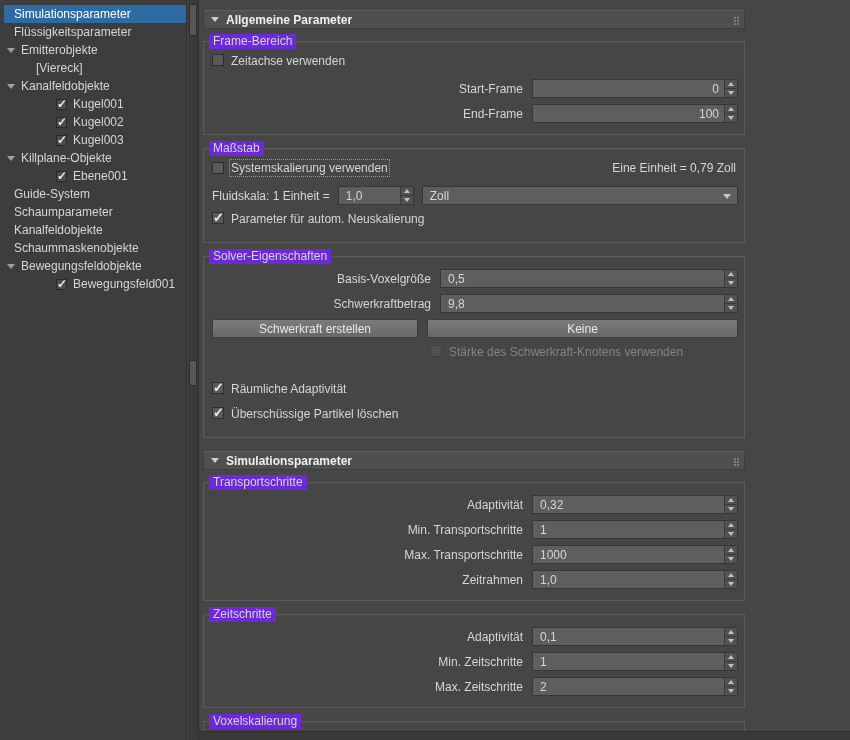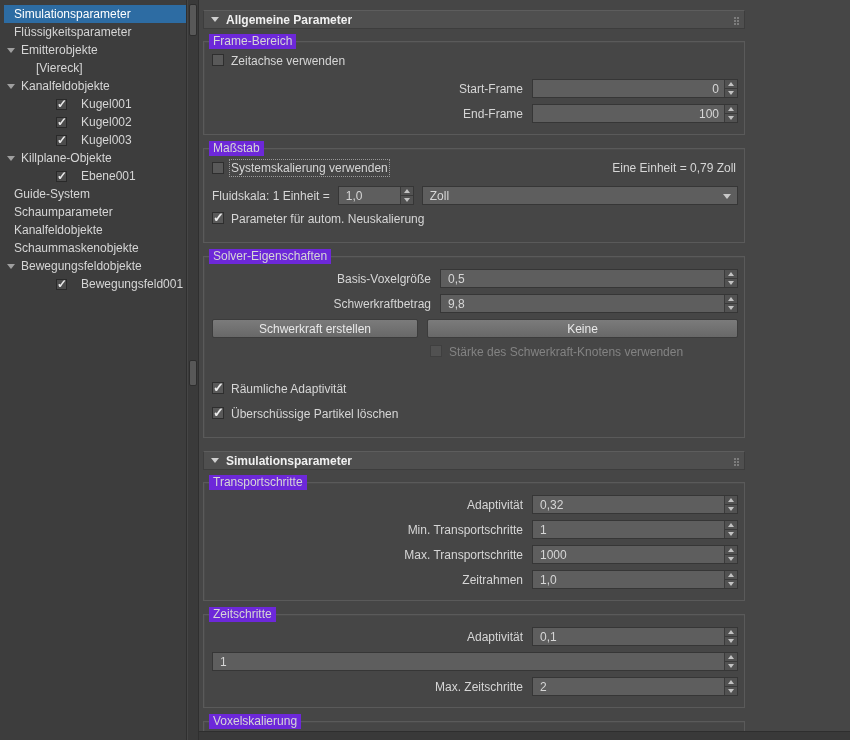--- a/index.html
+++ b/index.html
@@ -12,21 +12,21 @@
 
   
   .sidebar {
     position:absolute; left:0; top:0; width:187px; height:100%;
     background:#3d3d3d; border-right:1px solid #2f2f2f; padding-top:5px;
   }
   .srow { height:18px; display:flex; align-items:center; margin-left:4px; padding-right:4px; cursor:default; }
   .srow.selected { background:#2d6ca3; color:#ffffff; }
   .ind0 { padding-left:10px; }
   .ind1 { padding-left:32px; }
-  .indcb { padding-left:52px;gap:8px; }
+  .indcb { padding-left:52px; }
   .twisty {
     width:0; height:0; flex:none;
     border-left:4px solid transparent; border-right:4px solid transparent;
     border-top:5px solid #9f9f9f; margin:0 6px 0 3px;
   }
   .scb {
     width:11px; height:11px; flex:none; position:relative;
     background:#4c4c4c; border:1px solid #292929; margin-right:6px;
   }
   .scb.checked::after {
@@ -398,20 +398,21 @@
             <span class="spin-btn up">
               <span class="tri-up"></span>
             </span>
             <span class="spin-btn">
               <span class="tri-down"></span>
             </span>
           </span>
       </div>
     </div>
     <div class="prow">
+      <span class="plabel w320">Min. Zeitschritte</span>
       <div class="spinfield">
         <span class="val">1</span>
         <span class="spinner">
             <span class="spin-btn up">
               <span class="tri-up"></span>
             </span>
             <span class="spin-btn">
               <span class="tri-down"></span>
             </span>
           </span>

